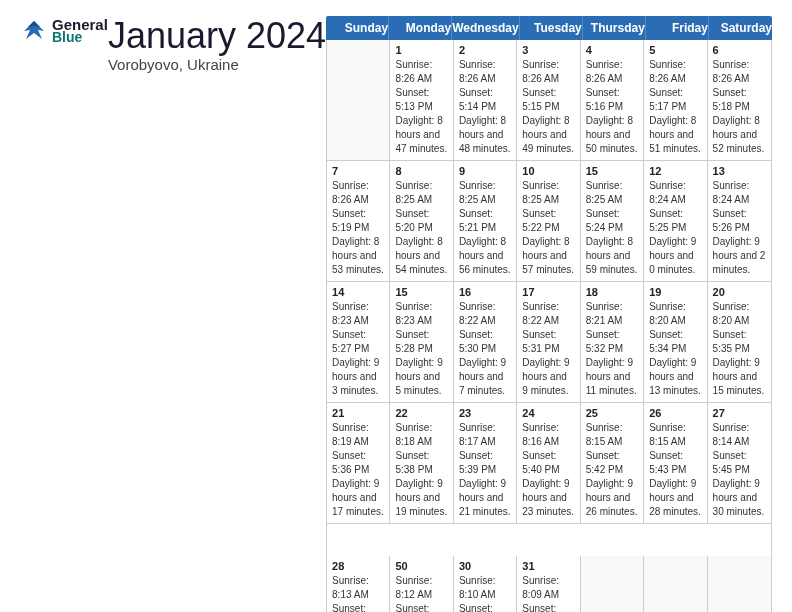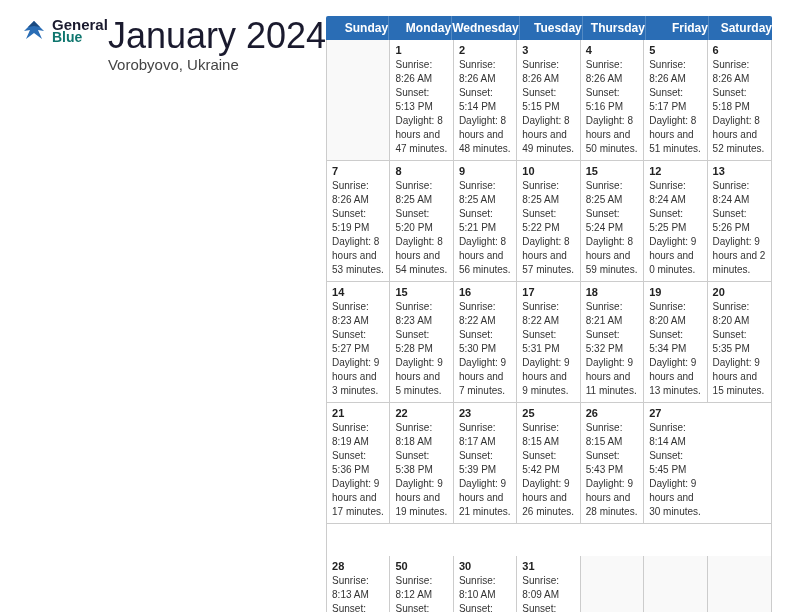--- a/index.html
+++ b/index.html
@@ -228,20 +228,24 @@
           </div>
           <div class="cal-cell">
             <div class="day-num">22</div>
             <div class="day-info">Sunrise: 8:18 AM<br>Sunset: 5:38 PM<br>Daylight: 9 hours and 19 minutes.</div>
           </div>
           <div class="cal-cell">
             <div class="day-num">23</div>
             <div class="day-info">Sunrise: 8:17 AM<br>Sunset: 5:39 PM<br>Daylight: 9 hours and 21 minutes.</div>
           </div>
           <div class="cal-cell">
+            <div class="day-num">24</div>
+            <div class="day-info">Sunrise: 8:16 AM<br>Sunset: 5:40 PM<br>Daylight: 9 hours and 23 minutes.</div>
+          </div>
+          <div class="cal-cell">
             <div class="day-num">25</div>
             <div class="day-info">Sunrise: 8:15 AM<br>Sunset: 5:42 PM<br>Daylight: 9 hours and 26 minutes.</div>
           </div>
           <div class="cal-cell">
             <div class="day-num">26</div>
             <div class="day-info">Sunrise: 8:15 AM<br>Sunset: 5:43 PM<br>Daylight: 9 hours and 28 minutes.</div>
           </div>
           <div class="cal-cell">
             <div class="day-num">27</div>
             <div class="day-info">Sunrise: 8:14 AM<br>Sunset: 5:45 PM<br>Daylight: 9 hours and 30 minutes.</div>

